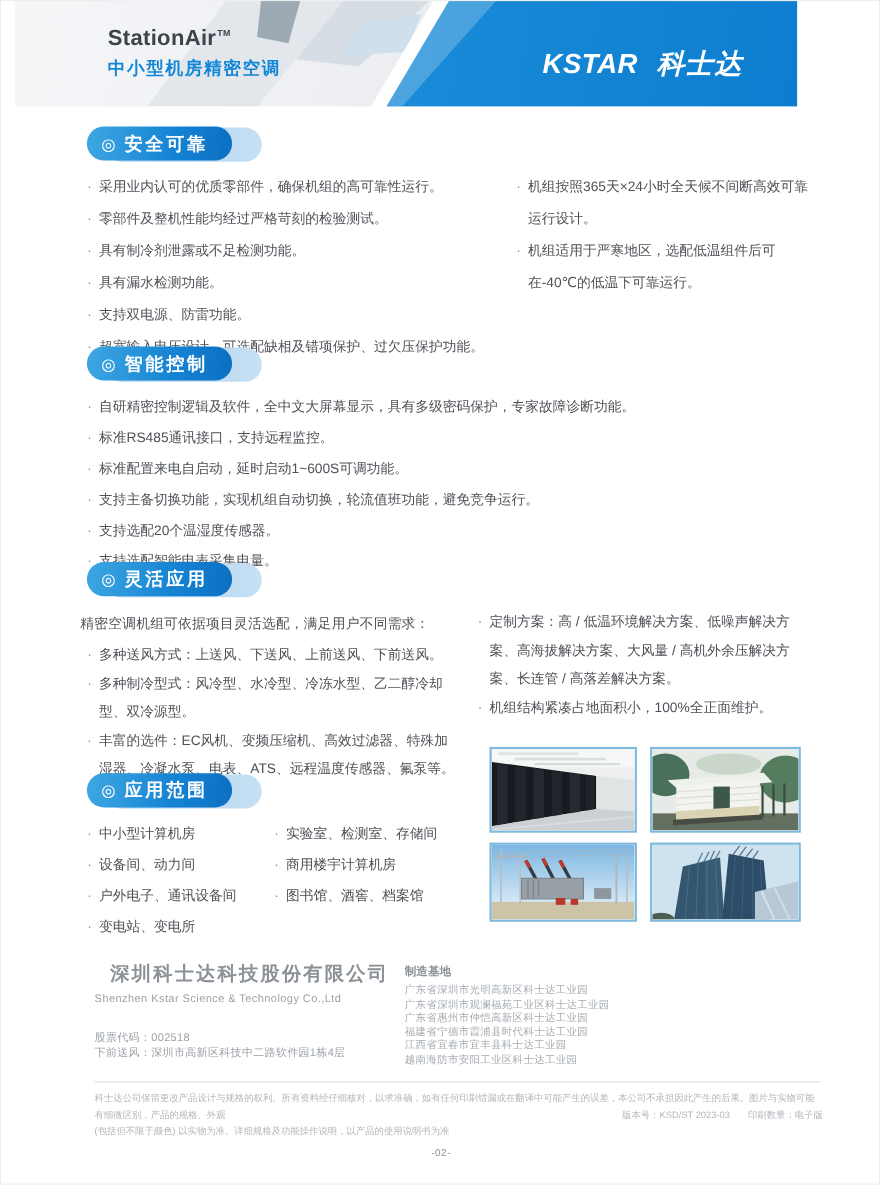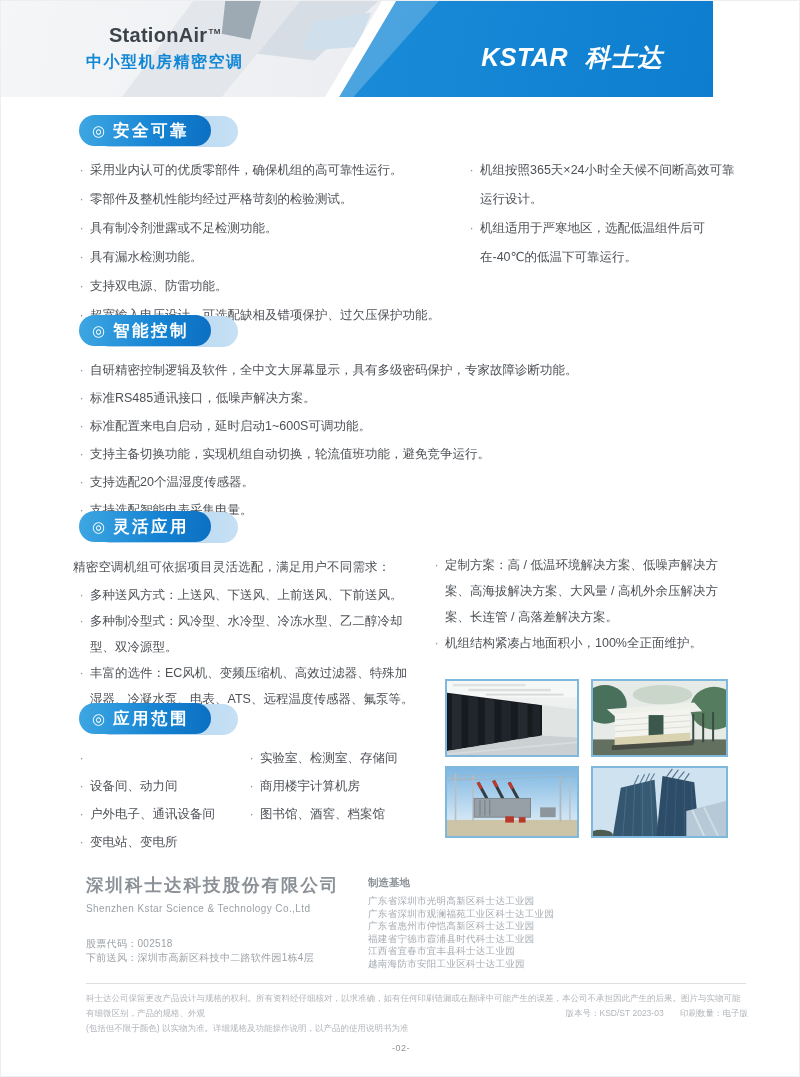--- a/index.html
+++ b/index.html
@@ -3,21 +3,21 @@
 <meta charset="utf-8">
 <style>
   * { margin:0; padding:0; box-sizing:border-box; }
   html,body { width:800px; }
   body {
     position:relative; width:800px; height:1077px; background:#ffffff;
     font-family:"Liberation Sans","DejaVu Sans",sans-serif; overflow:hidden;
     border:1px solid #eceef0;
   }
   
-  .header { position:absolute; top:0; left:0; width:712px; height:96px; background:#fff; overflow:hidden;text-align:center; }
+  .header { position:absolute; top:0; left:12px; width:712px; height:96px; background:#fff; overflow:hidden; }
   .hdr-gray { position:absolute; inset:0; clip-path:polygon(0 0,53.5% 0,45.5% 100%,0 100%);
     background:linear-gradient(100deg,#f5f6f8 0%,#ebedf0 55%,#e0e4e9 100%); }
   .facet1 { position:absolute; inset:0; background:#e3e7ec; clip-path:polygon(27% 0,42% 0,31% 100%,17% 100%); }
   .facet2 { position:absolute; inset:0; background:#d6dde4; clip-path:polygon(42% 0,53% 0,44% 62%,36% 55%); }
   .facet3 { position:absolute; inset:0; background:#9daab3; clip-path:polygon(31.5% 0,36.5% 0,35% 40%,31% 34%); }
   .facet4 { position:absolute; inset:0; background:#cfdfeb; clip-path:polygon(44% 22%,52% 12%,50% 48%,42% 52%); }
   .hdr-blue { position:absolute; inset:0; clip-path:polygon(55.5% 0,100% 0,100% 100%,47.5% 100%);
     background:linear-gradient(100deg,#54b1e4 0%,#1b8cd8 45%,#0d7ecf 100%); }
   .hdr-blue-facet { position:absolute; inset:0; background:rgba(255,255,255,0.22);
     clip-path:polygon(55.5% 0,61.5% 0,49.5% 100%,47.5% 100%); }
@@ -64,21 +64,21 @@
 
   
   #photos { position:absolute; top:678px; left:444px; display:grid;
     grid-template-columns:134px 137px; grid-template-rows:78px 72px; gap:9px 12px; }
   .photo { border:2px solid #7fb8dd; background:#fff; overflow:hidden; }
   .photo svg { display:block; width:100%; height:100%; }
 
   
   .footer { position:absolute; left:85px; top:872px; width:662px; display:flex; }
   .f-left { width:282px; }
-  .company-cn { font-size:17.5px; font-weight:700; color:#8b9197; letter-spacing:2px; }
+  .company-cn { font-size:17.5px; font-weight:700; color:#8b9197; letter-spacing:2px;text-align:center; }
   .company-en { font-size:10px; color:#9ba1a7; margin-top:6px; letter-spacing:0.4px; }
   .contacts { margin-top:23px; font-size:10px; color:#9ba1a7; line-height:13.5px; letter-spacing:0.3px; }
   .f-right { padding-top:3px; }
   .bases-title { font-size:10.5px; font-weight:700; color:#8b9197; margin-bottom:5px; }
   .bases { font-size:9.5px; color:#a6acb2; line-height:12.5px; letter-spacing:0.3px; }
   .divider { position:absolute; left:85px; right:53px; top:982px; border-top:1px solid #dcdfe2; }
   .legal { position:absolute; left:85px; top:990px; width:662px; font-size:8.5px; color:#b2b6bb; line-height:15px; }
   .legal-meta { position:absolute; right:0; top:15px; font-size:8.5px; color:#b2b6bb; }
   .legal-meta span + span { margin-left:14px; }
   .pagenum { position:absolute; top:1042px; left:0; width:800px; text-align:center; font-size:9px; color:#8d9399; letter-spacing:0.5px; }
@@ -163,21 +163,21 @@
     </span>
   </div>
   <div class="sec-body">
     <ul class="blist lh28">
       <li class="bl">
           <span class="dot">·</span>
           <span class="txt">自研精密控制逻辑及软件，全中文大屏幕显示，具有多级密码保护，专家故障诊断功能。</span>
         </li>
       <li class="bl">
           <span class="dot">·</span>
-          <span class="txt">标准RS485通讯接口，低噪声解决方案。</span>
+          <span class="txt">标准RS485通讯接口，支持远程监控。</span>
         </li>
       <li class="bl">
           <span class="dot">·</span>
           <span class="txt">标准配置来电自启动，延时启动1~600S可调功能。</span>
         </li>
       <li class="bl">
           <span class="dot">·</span>
           <span class="txt">支持主备切换功能，实现机组自动切换，轮流值班功能，避免竞争运行。</span>
         </li>
       <li class="bl">
@@ -236,20 +236,21 @@
     <span class="pill-back"></span>
     <span class="pill">
       <span class="marker">◎</span>
       <span>应用范围</span>
     </span>
   </div>
   <div class="sec-body cols">
     <ul class="blist lh28 col1">
       <li class="bl">
           <span class="dot">·</span>
+          <span class="txt">中小型计算机房</span>
         </li>
       <li class="bl">
           <span class="dot">·</span>
           <span class="txt">设备间、动力间</span>
         </li>
       <li class="bl">
           <span class="dot">·</span>
           <span class="txt">户外电子、通讯设备间</span>
         </li>
       <li class="bl">

